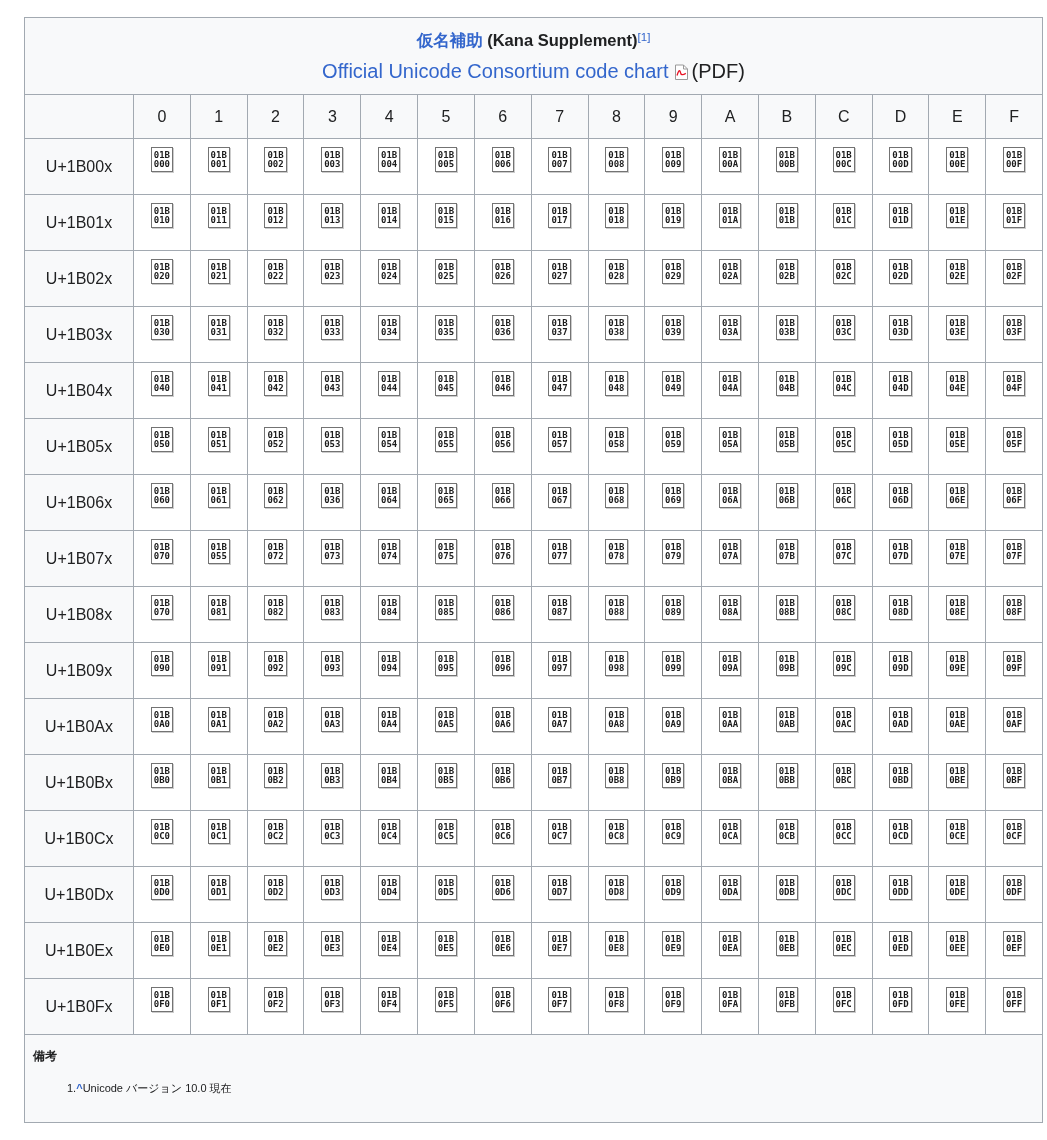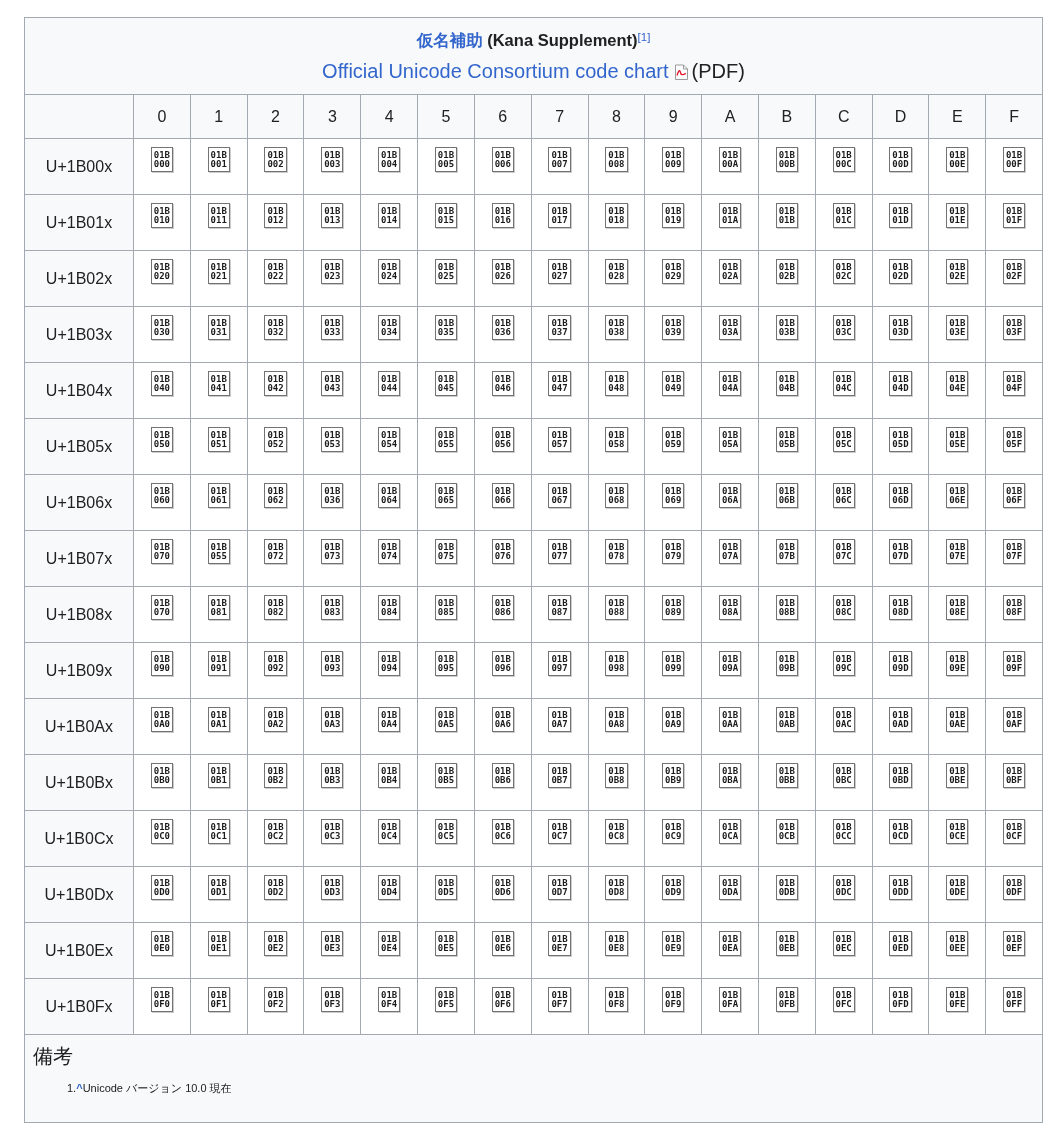--- a/index.html
+++ b/index.html
@@ -73,21 +73,21 @@
   }
   .tofu .tl { display: block; letter-spacing: 0; }
 
   .footer-cell {
     background: #f8f9fa;
     text-align: left;
     vertical-align: top;
     padding: 9px 10px 16px 8px;
     height: 88px;
   }
-  .footer-heading { font-weight: normal; font-size: 20px; line-height: 24px; }
+  .footer-heading { font-weight: bold; font-size: 12px; line-height: 24px; }
   .note-line { margin: 8px 0 0 34px; font-size: 11px; line-height: 24px; }
   .backlink { font-weight: bold; }
 </style>
 </head>
 <body>
 
 <div class="page">
   <table class="chart">
     <colgroup>
       <col style="width:109px">

